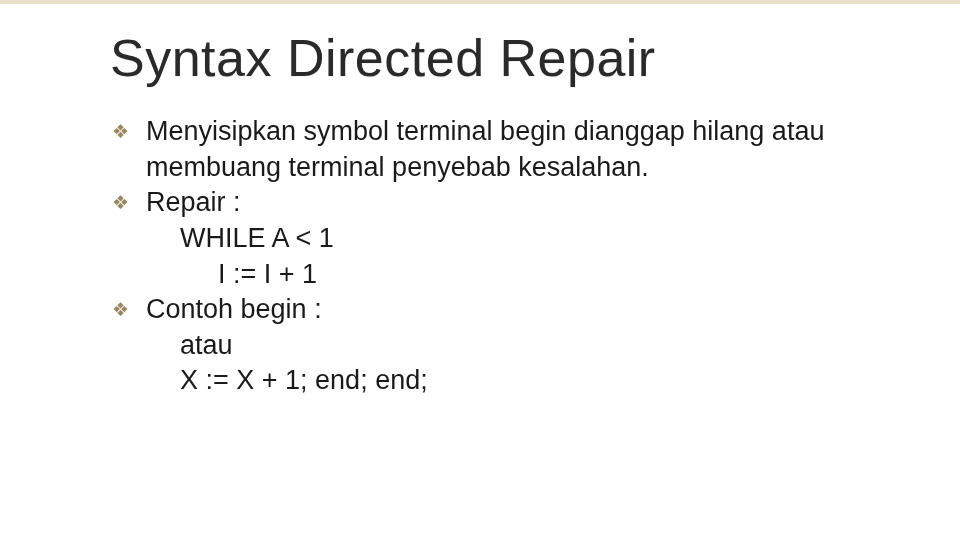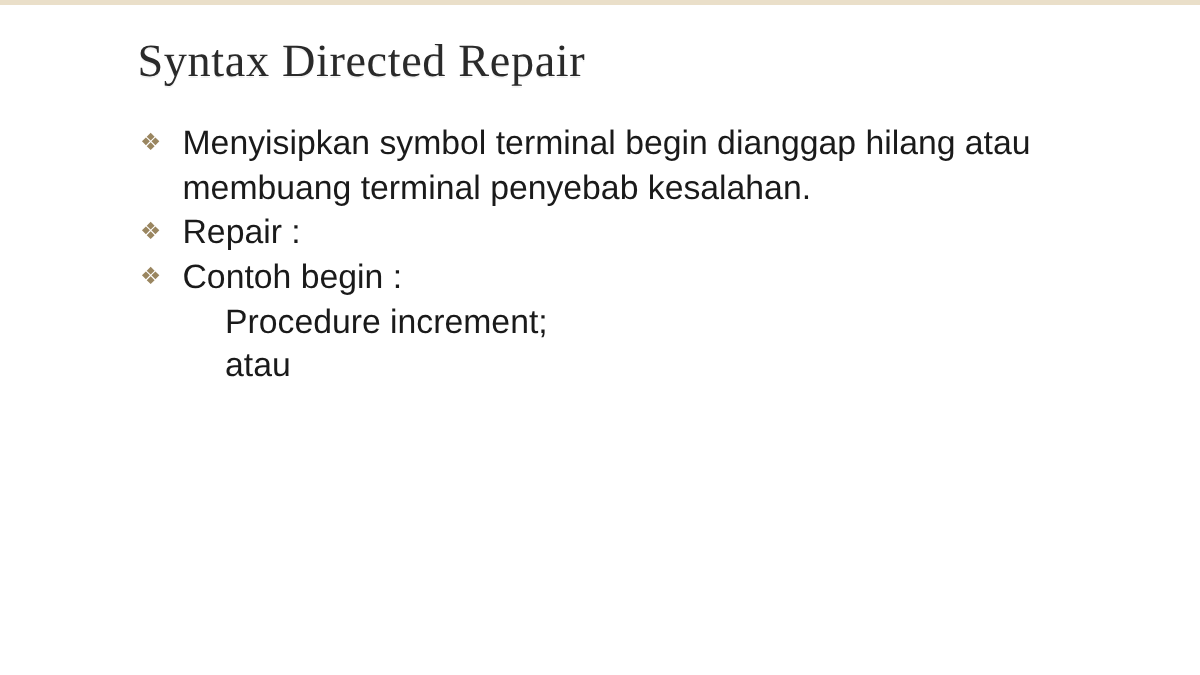--- a/index.html
+++ b/index.html
@@ -16,27 +16,26 @@
     width: 960px;
     height: 540px;
     box-sizing: border-box;
     padding: 28px 90px 0 110px;
     background:
       linear-gradient(#eadfc9, #eadfc9) left top / 100% 4px no-repeat,
       #ffffff;
     position: relative;
   }
   .title {
-    font-size: 37px;
+    font-size: 52px;
     font-weight: 400;
     letter-spacing: 0.5px;
     color: #2a2a2a;
     margin: 0 0 26px 0;
     text-shadow: 0 1px 0 rgba(0,0,0,0.05);
-    font-family: Liberation Serif, serif;
   }
   .body {
     font-size: 27px;
     line-height: 1.32;
   }
   .item {
     display: flex;
     align-items: flex-start;
     margin: 0;
   }
@@ -65,20 +64,22 @@
   <h1 class="title">Syntax Directed Repair</h1>
   <div class="body" id="body">
       <div class="item">
         <div class="bullet">❖</div>
         <div class="txt">Menyisipkan symbol terminal begin dianggap hilang atau membuang terminal penyebab kesalahan.</div>
       </div>
       <div class="item">
         <div class="bullet">❖</div>
         <div class="txt">Repair :</div>
       </div>
+      <div class="sub">WHILE A &lt; 1</div>
+      <div class="sub2">I := I + 1</div>
       <div class="item">
         <div class="bullet">❖</div>
         <div class="txt">Contoh begin :</div>
       </div>
-      <div class="sub">Procedure increment;</div>
       <div class="sub">atau</div>
+      <div class="sub">X := X + 1; end; end;</div>
     </div>
 </div>
 
 </body></html>

